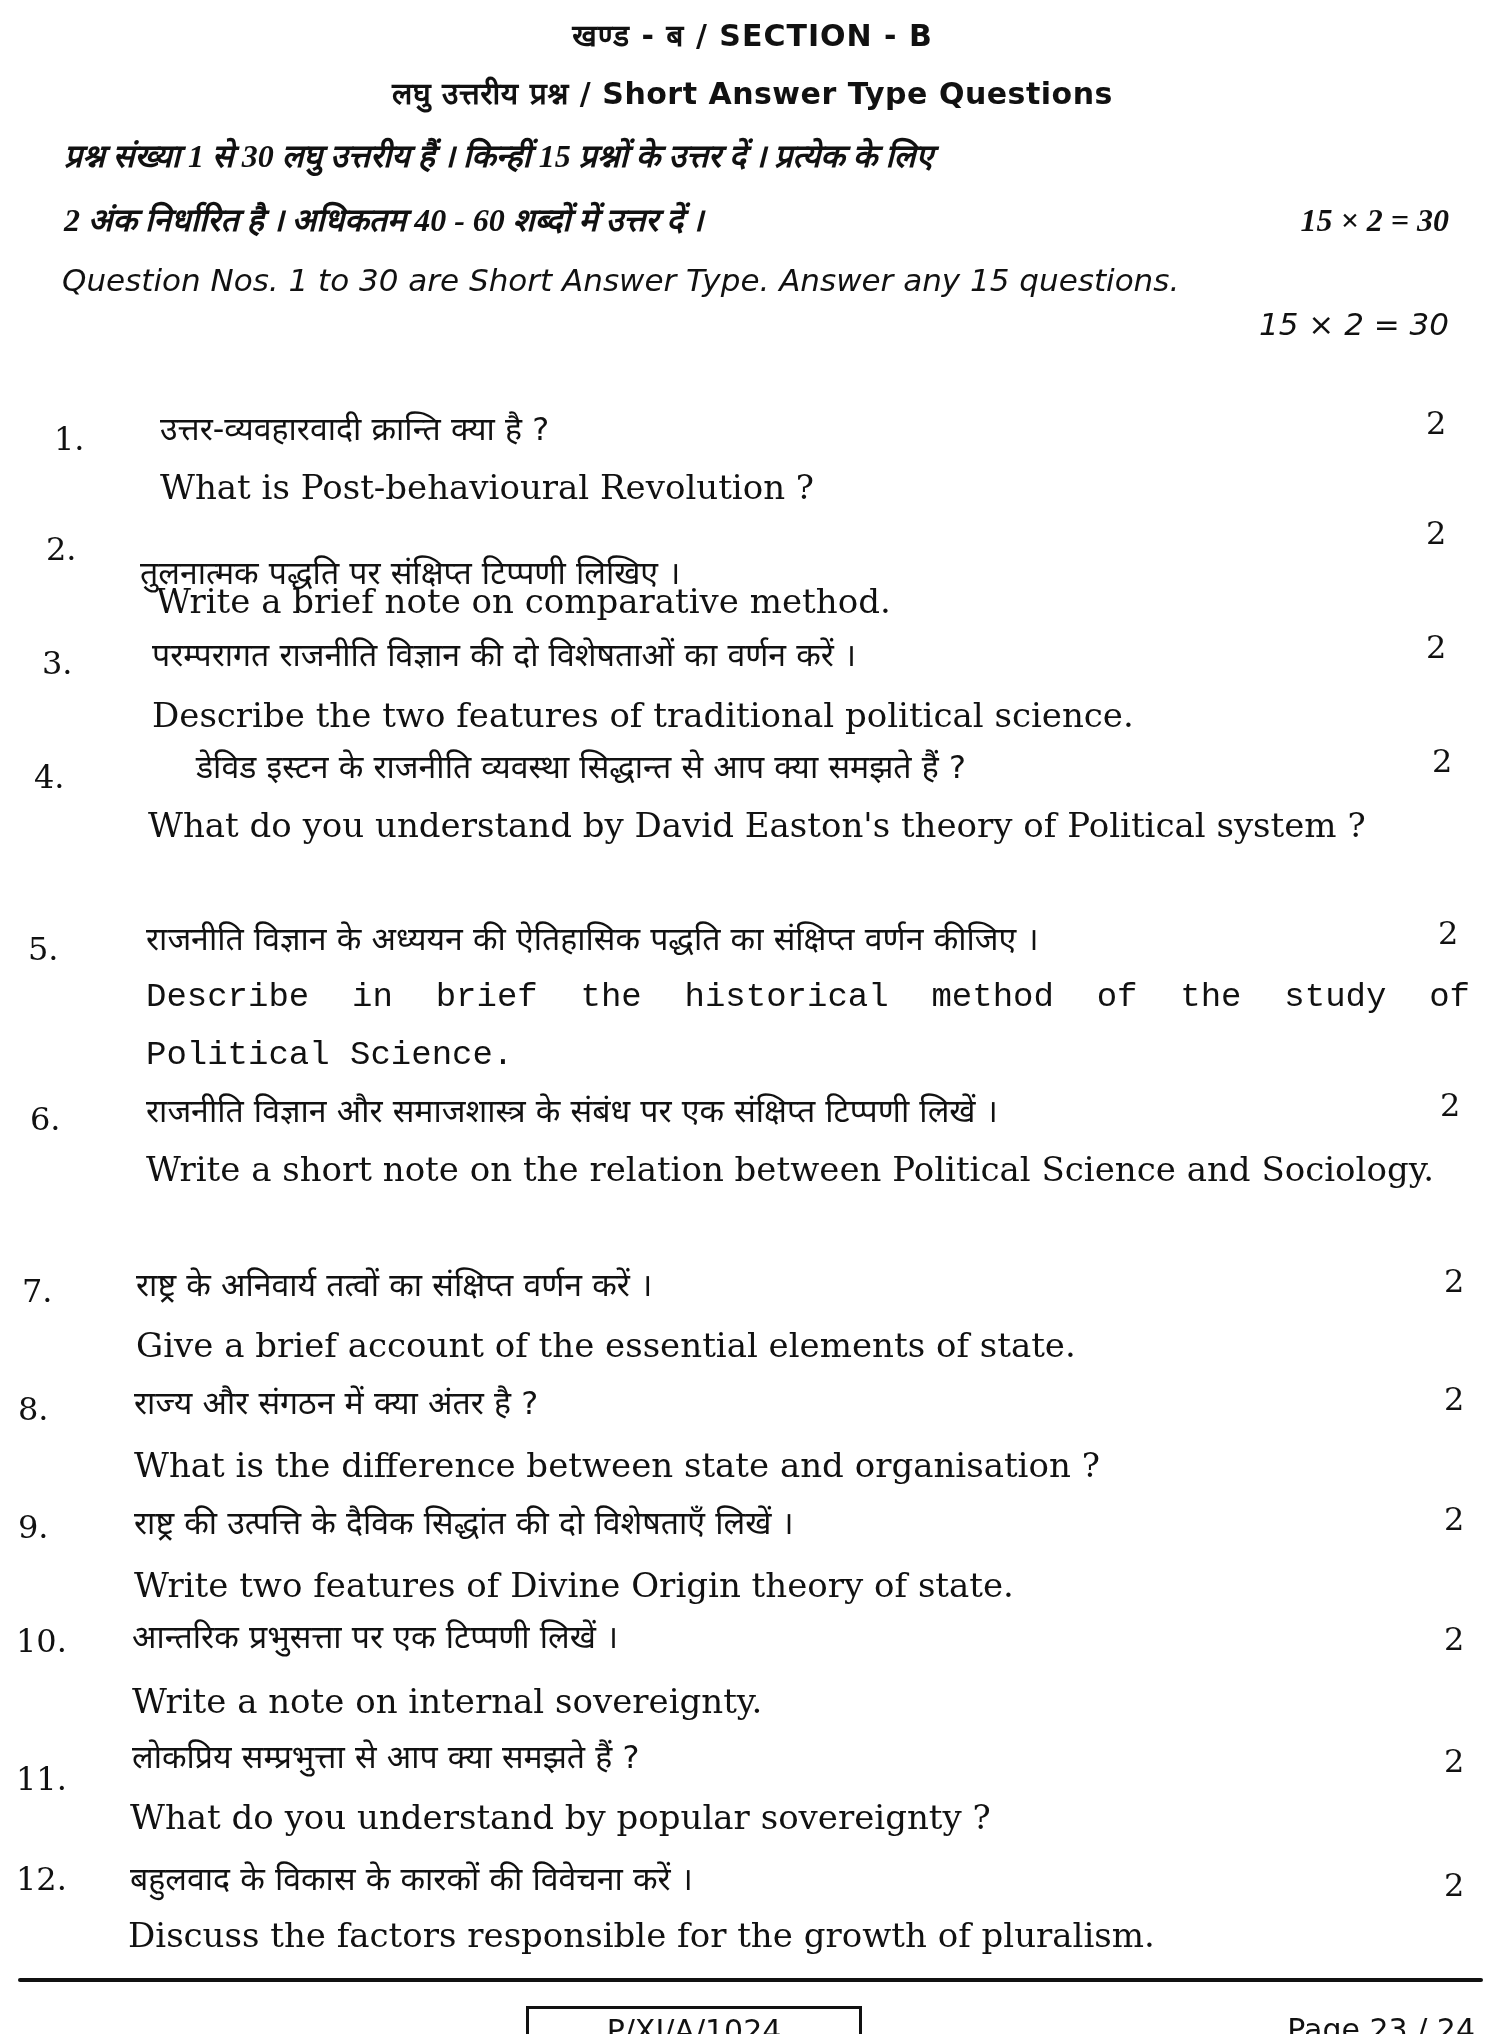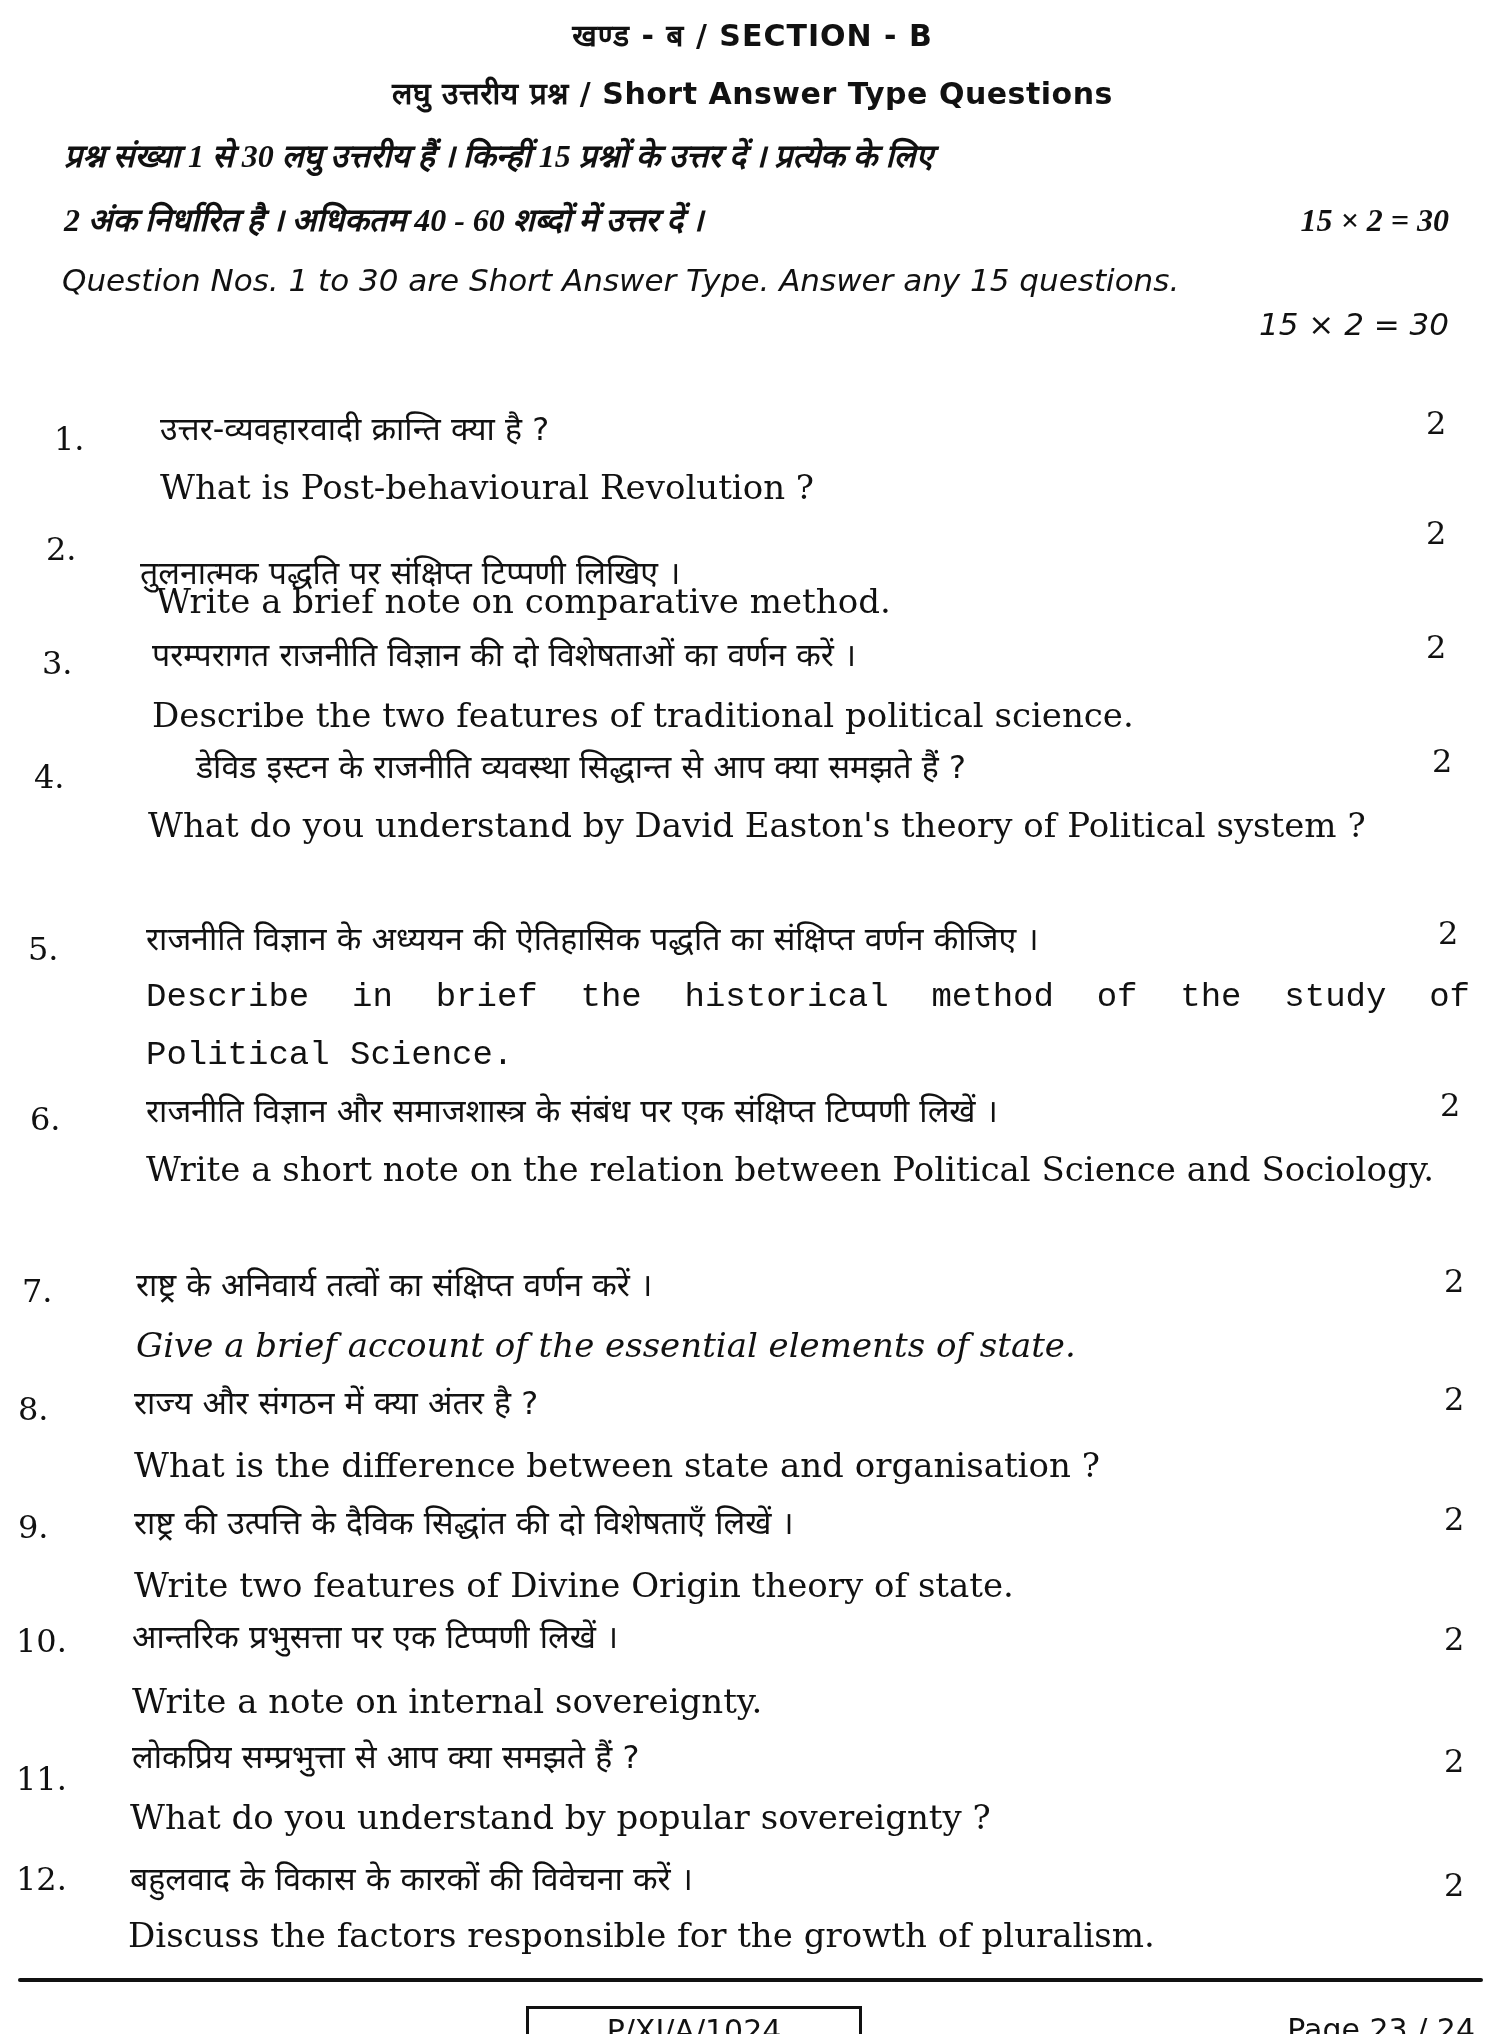--- a/index.html
+++ b/index.html
@@ -113,21 +113,21 @@
     <span class="num" style="left:30px;top:1100px;">6.</span>
     <span class="hi" style="left:146px;top:1088px;">राजनीति विज्ञान और समाजशास्त्र के संबंध पर एक संक्षिप्त टिप्पणी लिखें ।</span>
     <span class="mk" style="left:1440px;top:1086px;">2</span>
     <span class="en justify" style="left:146px;top:1140px;width:1326px;">Write a short note on the relation between Political Science and Sociology.</span>
   </div>
 
   <div class="q">
     <span class="num" style="left:22px;top:1272px;">7.</span>
     <span class="hi" style="left:136px;top:1262px;">राष्ट्र के अनिवार्य तत्वों का संक्षिप्त वर्णन करें ।</span>
     <span class="mk" style="left:1444px;top:1262px;">2</span>
-    <span class="en" style="left:136px;top:1316px;font-style:italic;">Give a brief account of the essential elements of state.</span>
+    <span class="en" style="left:136px;top:1316px;">Give a brief account of the essential elements of state.</span>
   </div>
 
   <div class="q">
     <span class="num" style="left:18px;top:1390px;">8.</span>
     <span class="hi" style="left:134px;top:1380px;">राज्य और संगठन में क्या अंतर है ?</span>
     <span class="mk" style="left:1444px;top:1380px;">2</span>
     <span class="en" style="left:134px;top:1436px;">What is the difference between state and organisation ?</span>
   </div>
 
   <div class="q">

